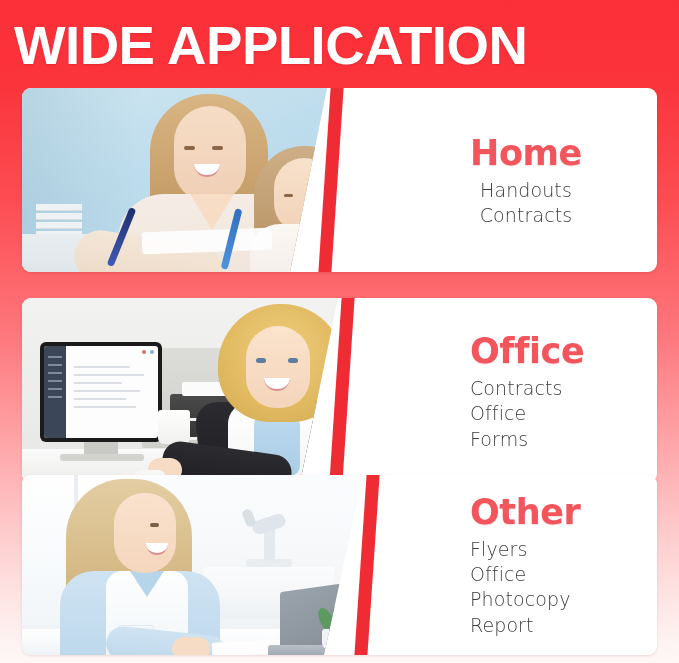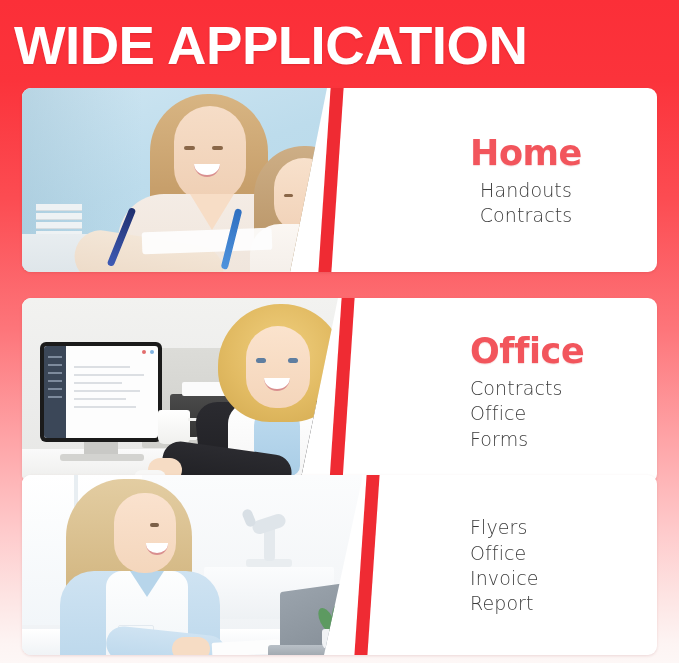--- a/index.html
+++ b/index.html
@@ -416,24 +416,25 @@
           <div class="s3-plant-leaf" style="left:298px; bottom:22px; transform: rotate(-26deg);"></div>
           <div class="s3-plant-leaf" style="left:310px; bottom:26px; transform: rotate(2deg);"></div>
           <div class="s3-plant-leaf" style="left:321px; bottom:22px; transform: rotate(28deg);"></div>
           <div class="s3-plant-pot"></div>
         </div>
       </div>
 
       <div class="divider"></div>
 
       <div class="text-block">
+        <div class="card-heading">Other</div>
         <ul class="card-list">
           <li>Flyers</li>
           <li>Office</li>
-          <li>Invoice</li>
+          <li>Photocopy</li>
           <li>Report</li>
         </ul>
       </div>
 
     </div>
   </div>
 
 </div>
 
 </body></html>

